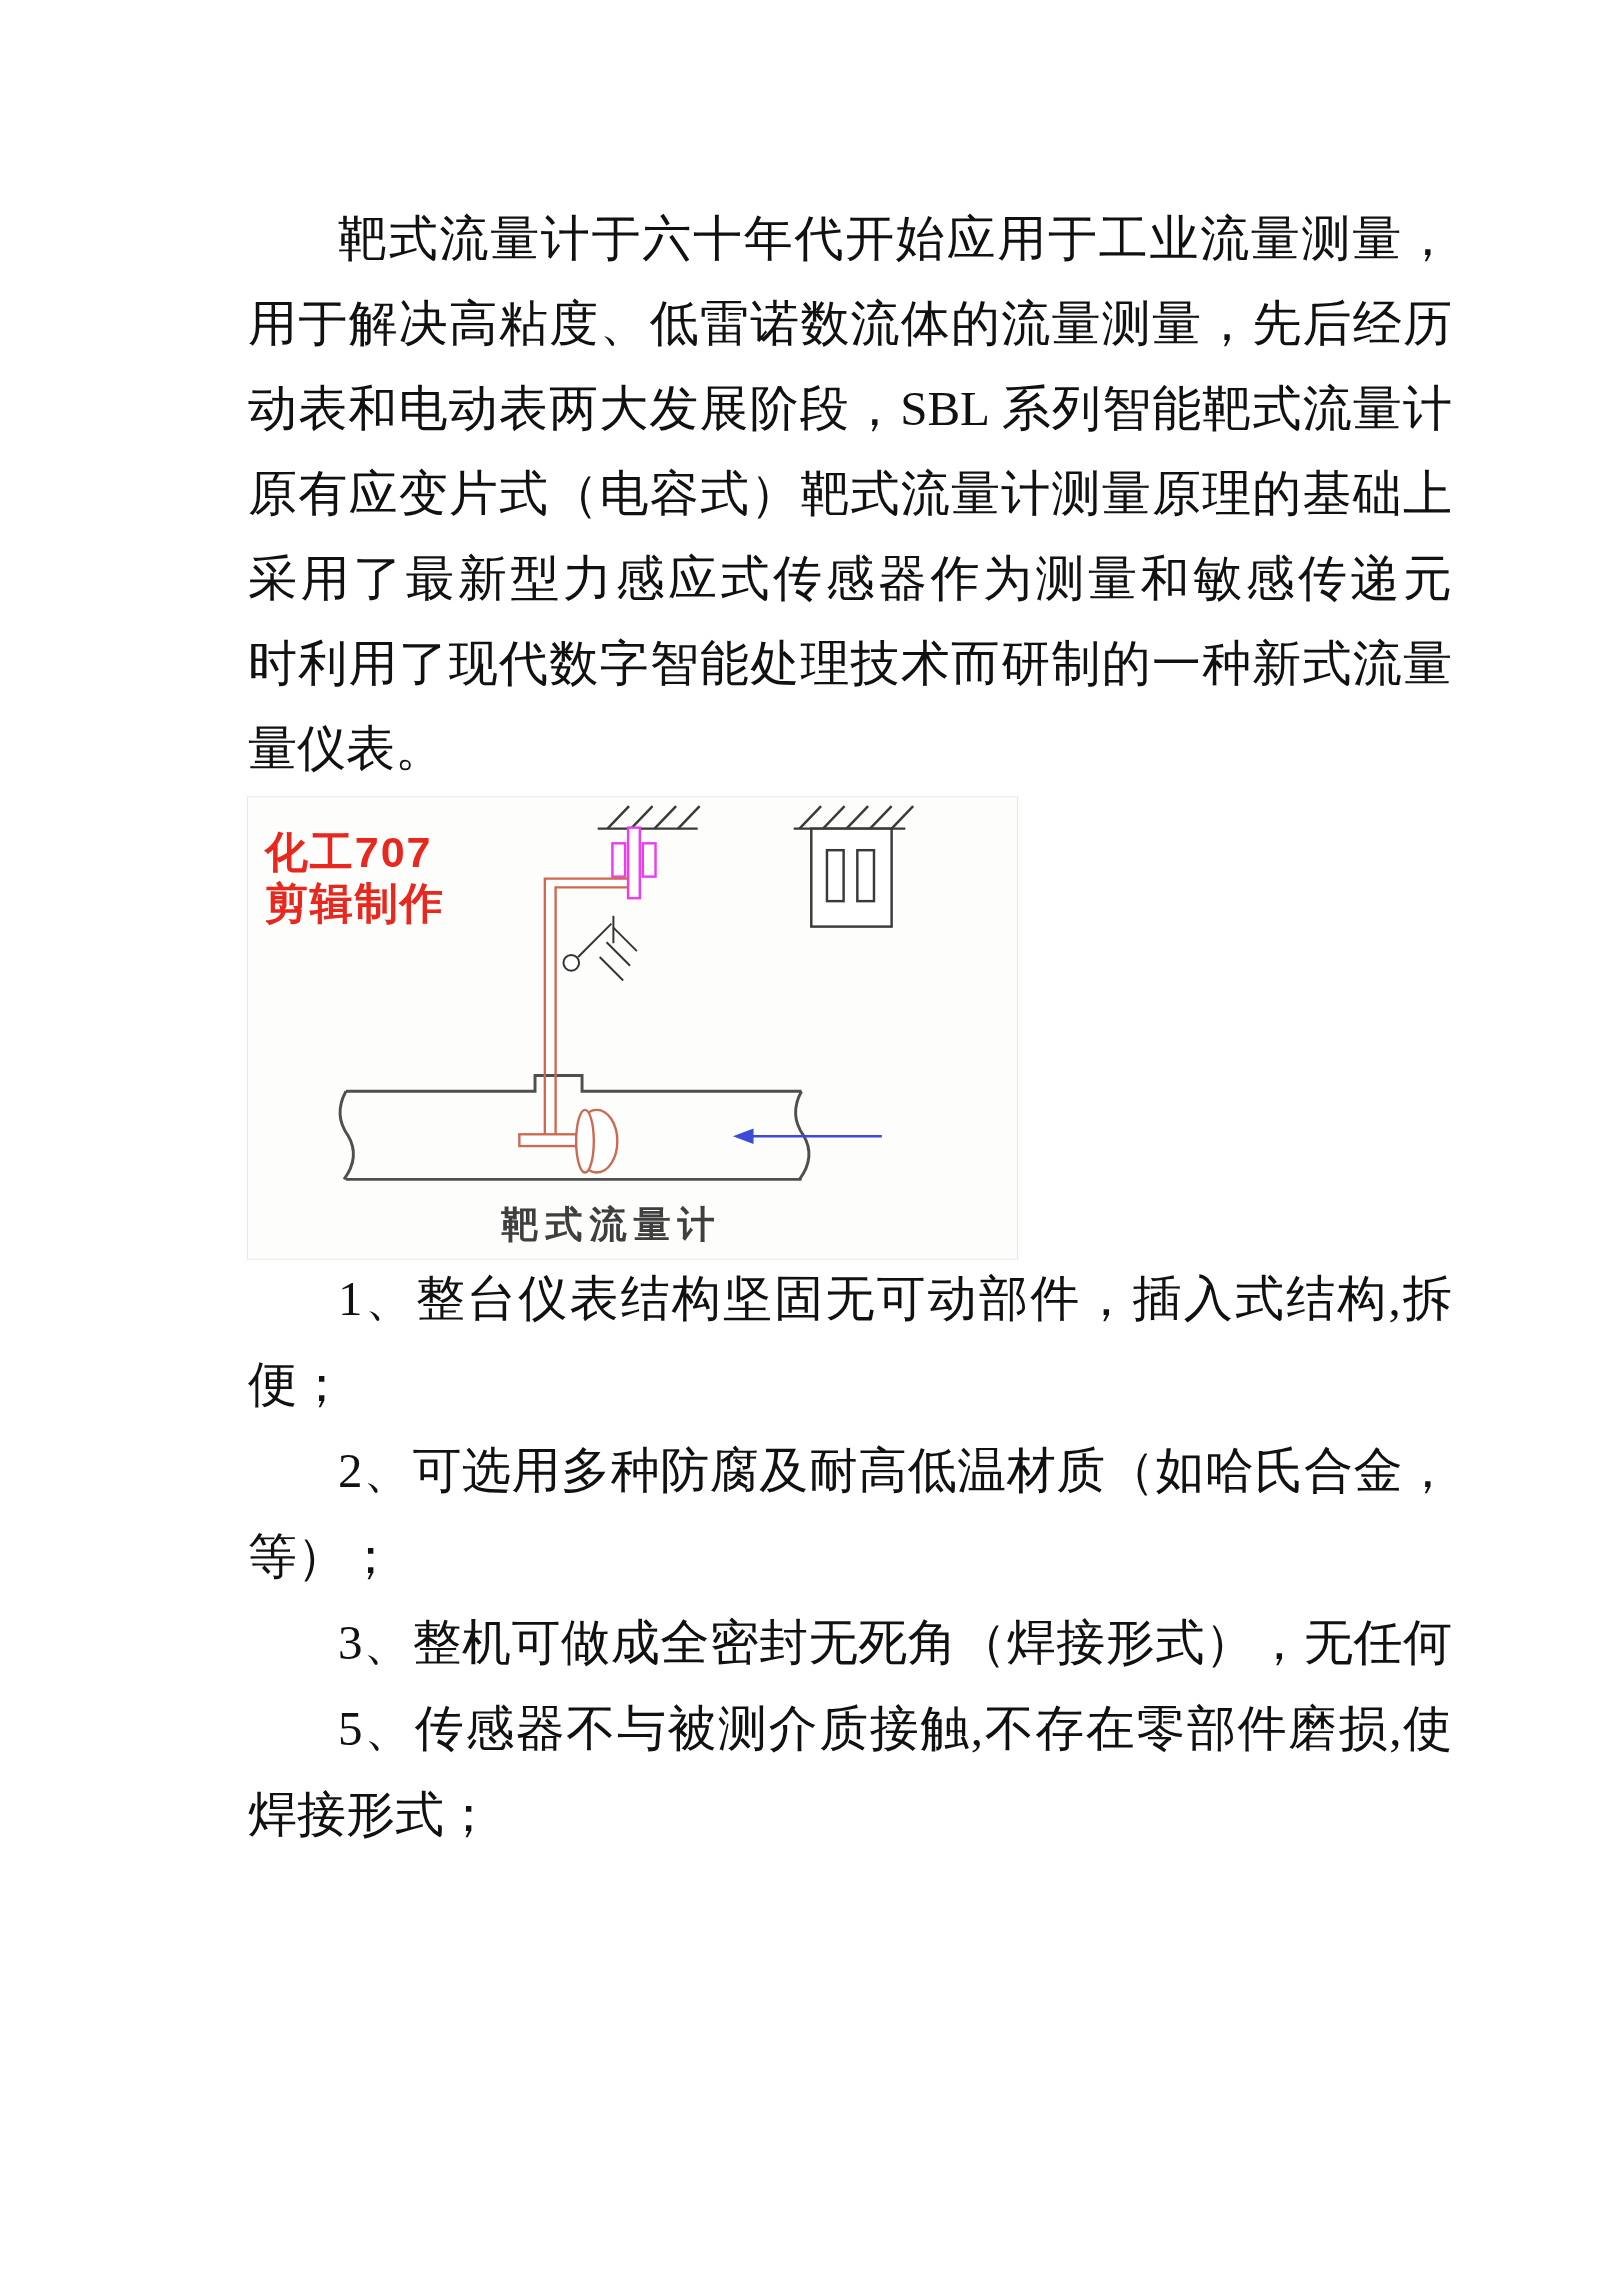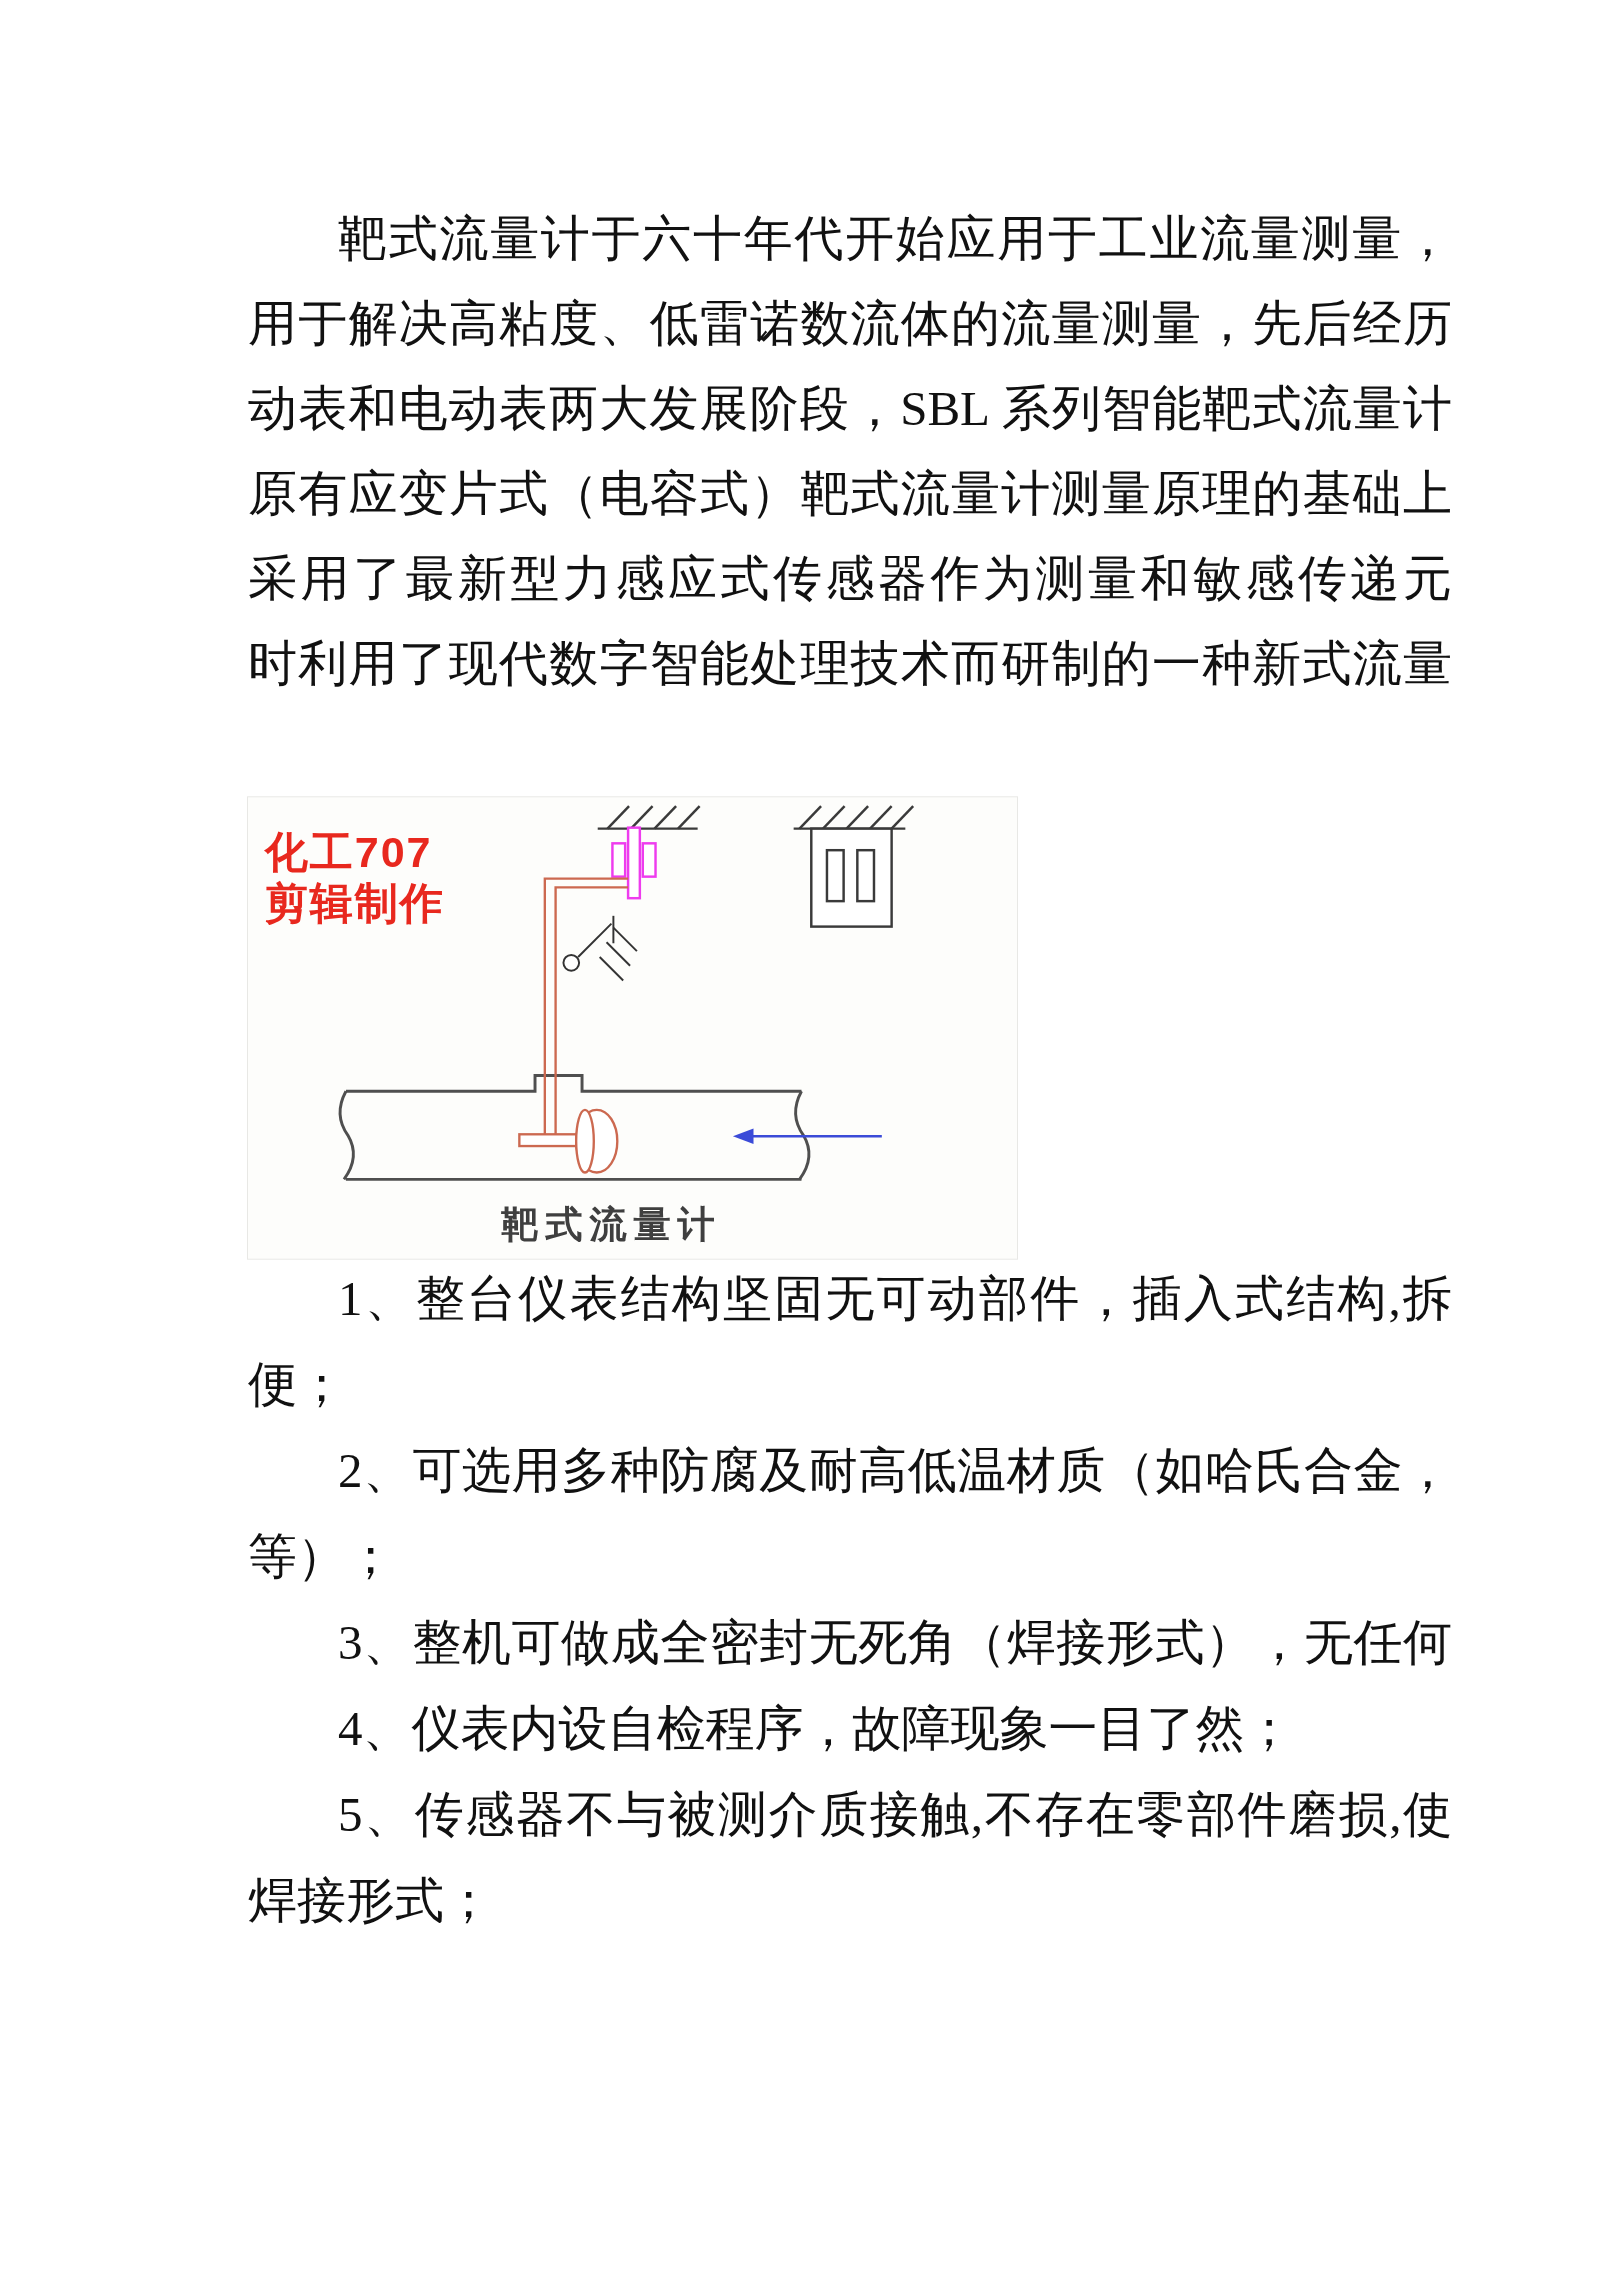--- a/index.html
+++ b/index.html
@@ -40,20 +40,21 @@
 
 <div class="page">
 
   <div class="textblock" style="top:196px;">
     <div class="tline ind j">靶式流量计于六十年代开始应用于工业流量测量，主要</div>
     <div class="tline j">用于解决高粘度、低雷诺数流体的流量测量，先后经历了气</div>
     <div class="tline j">动表和电动表两大发展阶段，SBL 系列智能靶式流量计是在</div>
     <div class="tline j">原有应变片式（电容式）靶式流量计测量原理的基础上 ，</div>
     <div class="tline j">采用了最新型力感应式传感器作为测量和敏感传递元件，同</div>
     <div class="tline j">时利用了现代数字智能处理技术而研制的一种新式流量计</div>
+    <div class="tline">量仪表。</div>
   </div>
 
   <div class="figure">
     <svg viewBox="0 0 787 473" width="771" height="464">
 
       <rect x="0.5" y="0.5" width="786" height="472" fill="#fdfdfb" stroke="#e8e8e5" stroke-width="1"></rect>
 
       <text x="18" y="72" font-size="44" font-weight="bold" fill="#e8281e" letter-spacing="2">化工707</text>
       <text x="18" y="124" font-size="44" font-weight="bold" fill="#e8281e" letter-spacing="2">剪辑制作</text>
 
@@ -118,19 +119,18 @@
       <text x="372" y="450" class="caption-text" text-anchor="middle" font-size="38" letter-spacing="7" fill="#3f3f3f">靶式流量计</text>
     </svg>
   </div>
 
   <div class="textblock features" style="top:1256px;">
     <div class="tline ind j">1、整台仪表结构坚固无可动部件，插入式结构,拆卸方</div>
     <div class="tline">便；</div>
     <div class="tline ind j">2、可选用多种防腐及耐高低温材质（如哈氏合金，钛</div>
     <div class="tline">等）；</div>
     <div class="tline ind j">3、整机可做成全密封无死角（焊接形式），无任何泄</div>
-    <div class="tline ind">4、仪表内设自检程序，故障现象一目了然；</div>
     <div class="tline ind j">5、传感器不与被测介质接触,不存在零部件磨损,使用</div>
     <div class="tline">焊接形式；</div>
   </div>
 
 </div>
 
 
 </body></html>

